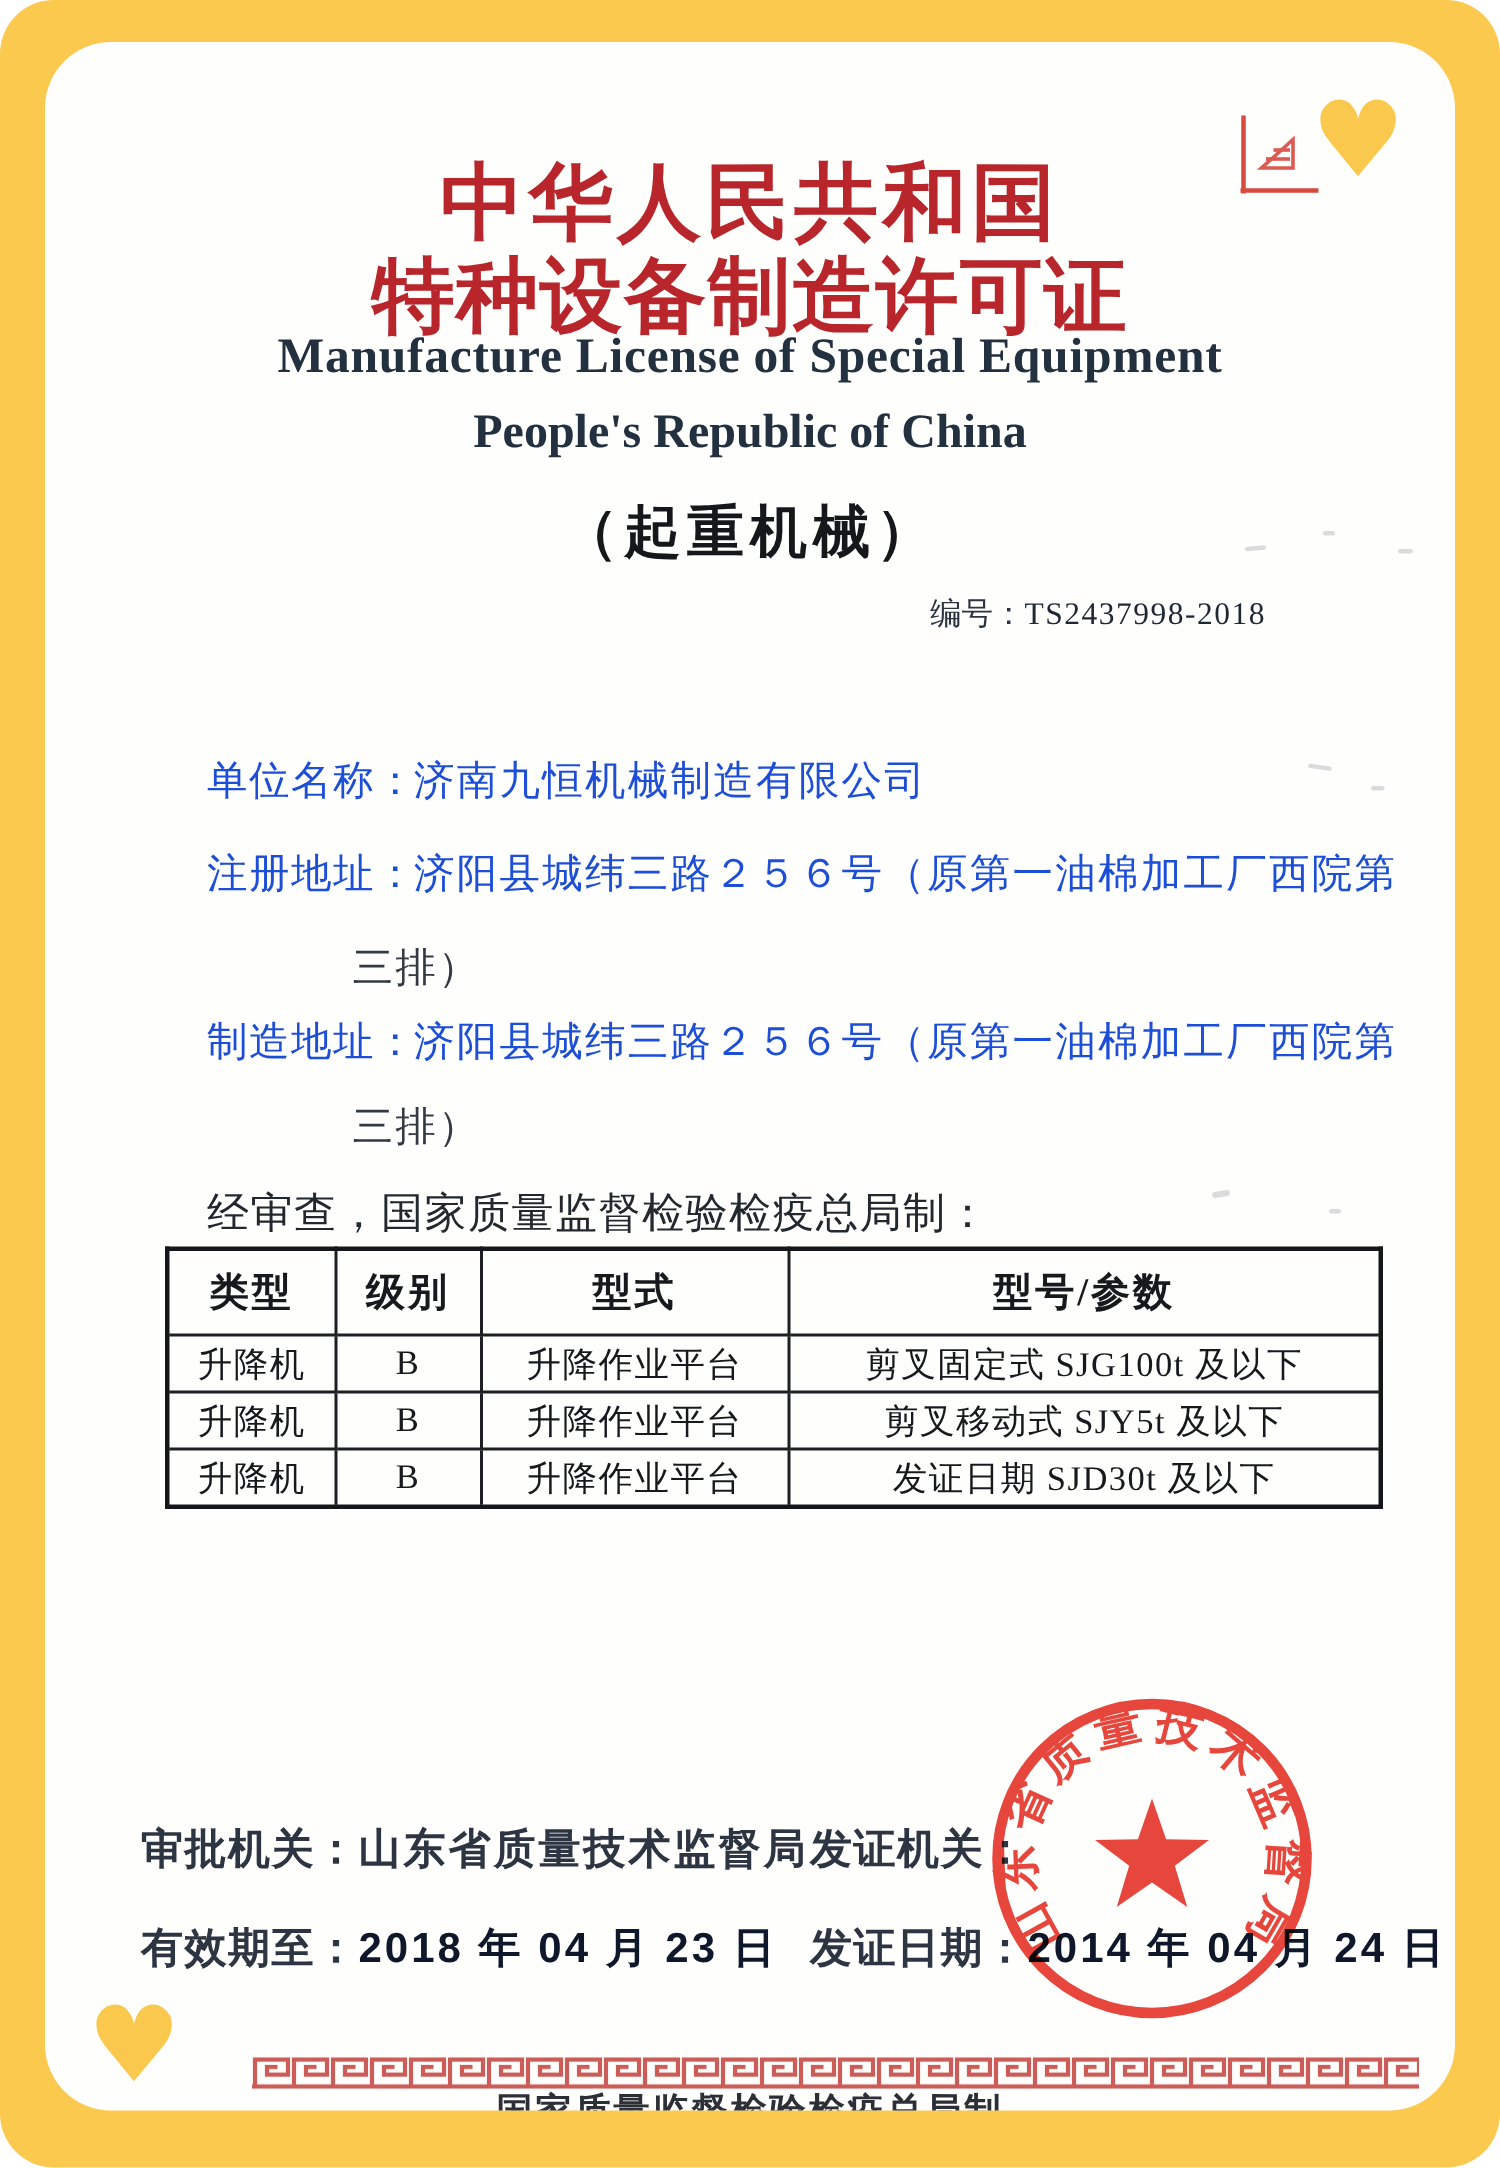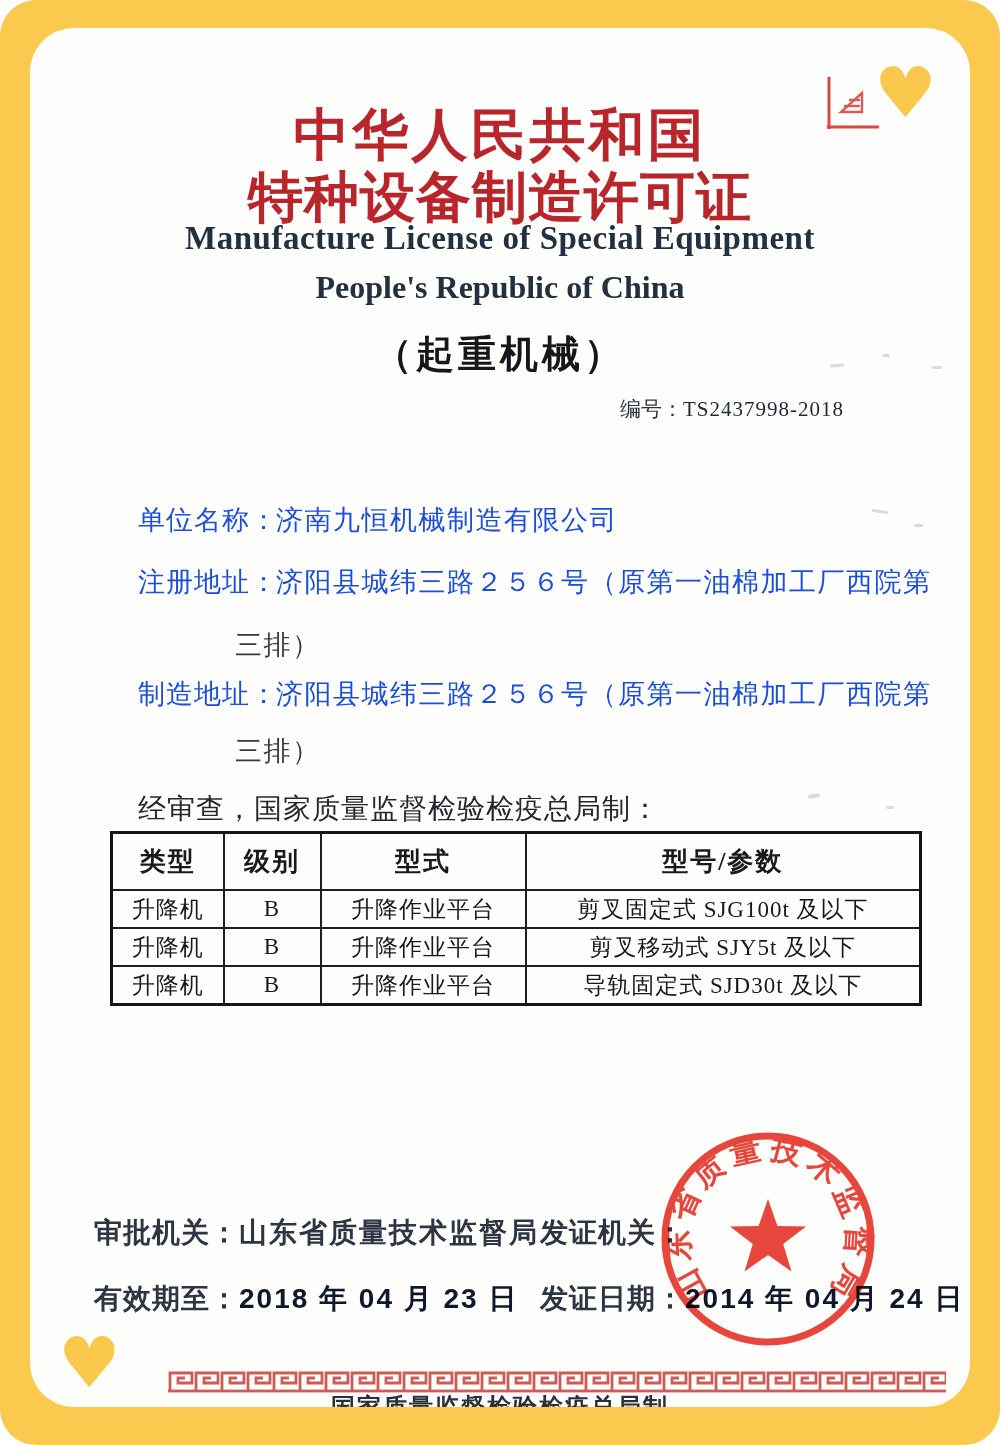--- a/index.html
+++ b/index.html
@@ -112,21 +112,21 @@
       <tr>
         <td>升降机</td>
         <td>B</td>
         <td>升降作业平台</td>
         <td>剪叉移动式 SJY5t 及以下</td>
       </tr>
       <tr>
         <td>升降机</td>
         <td>B</td>
         <td>升降作业平台</td>
-        <td>导轨固定式 SJD30t 及以下</td>
+        <td>发证日期 SJD30t 及以下</td>
       </tr>
     </tbody>
       </table>
 
     <div class="abs frow" style="left:64px;top:1186px">
       <span class="flabel2">审批机关：</span><span class="org-val">山东省质量技术监督局</span>
     </div>
     <div class="abs frow" style="left:510px;top:1186px">
       <span class="flabel2">发证机关：</span>
     </div>

